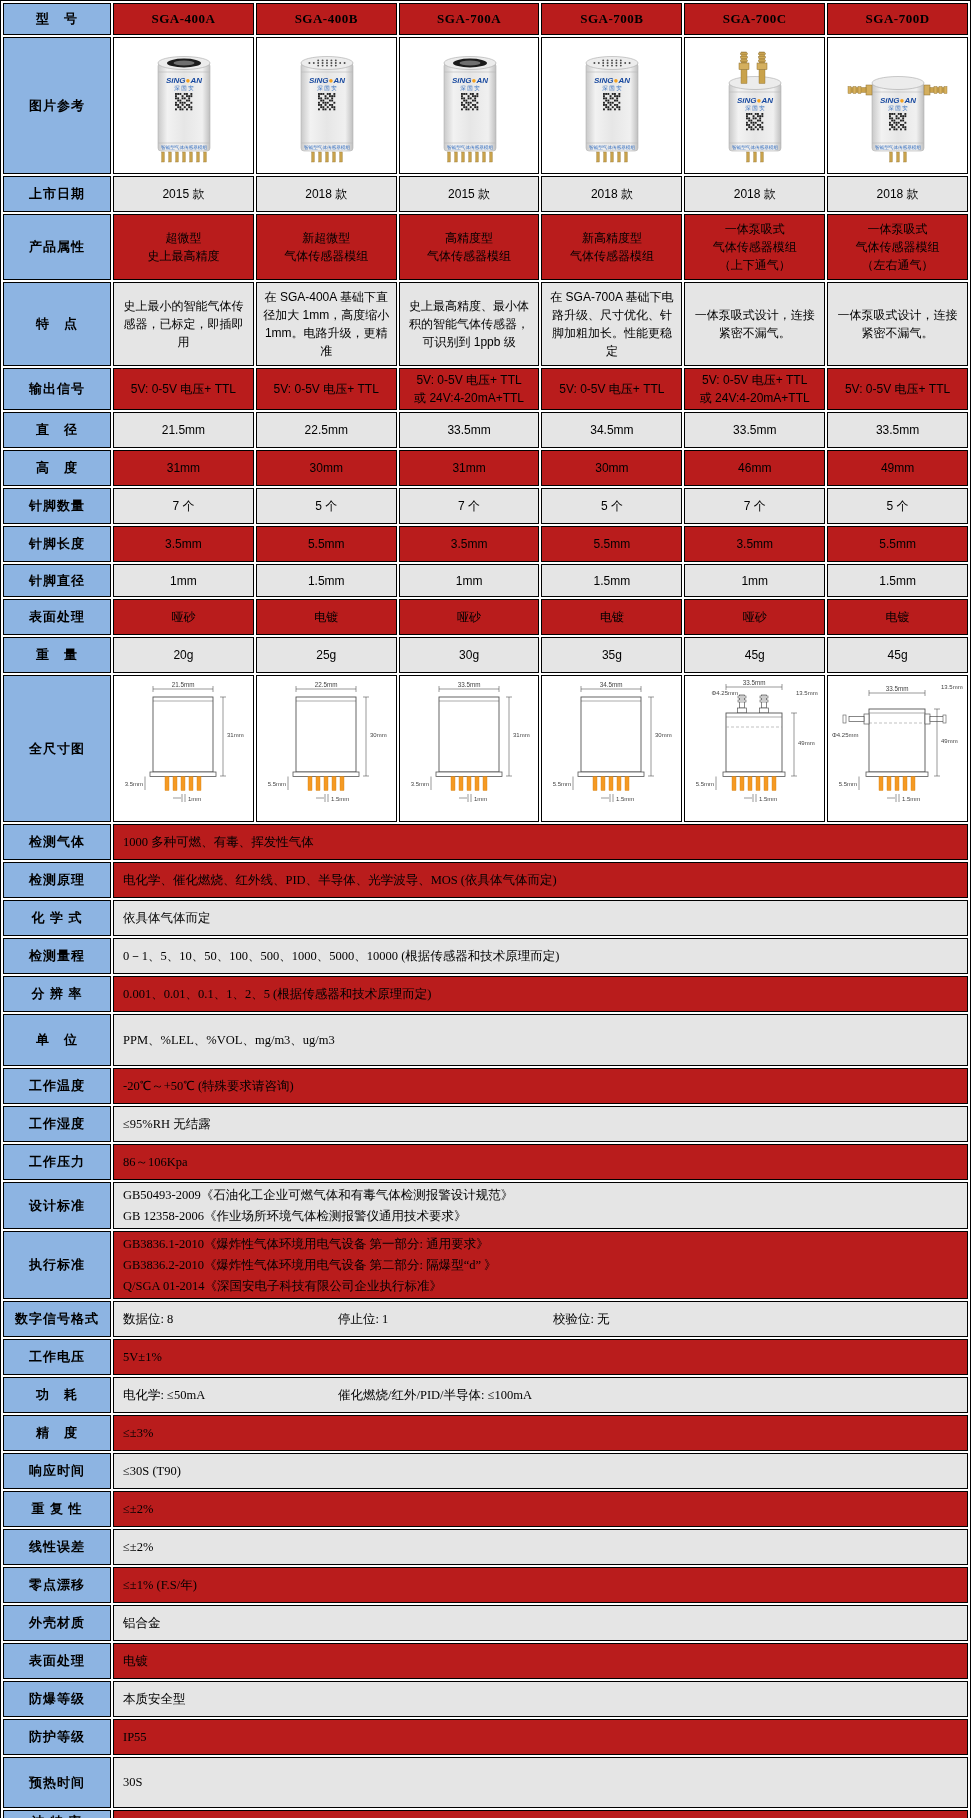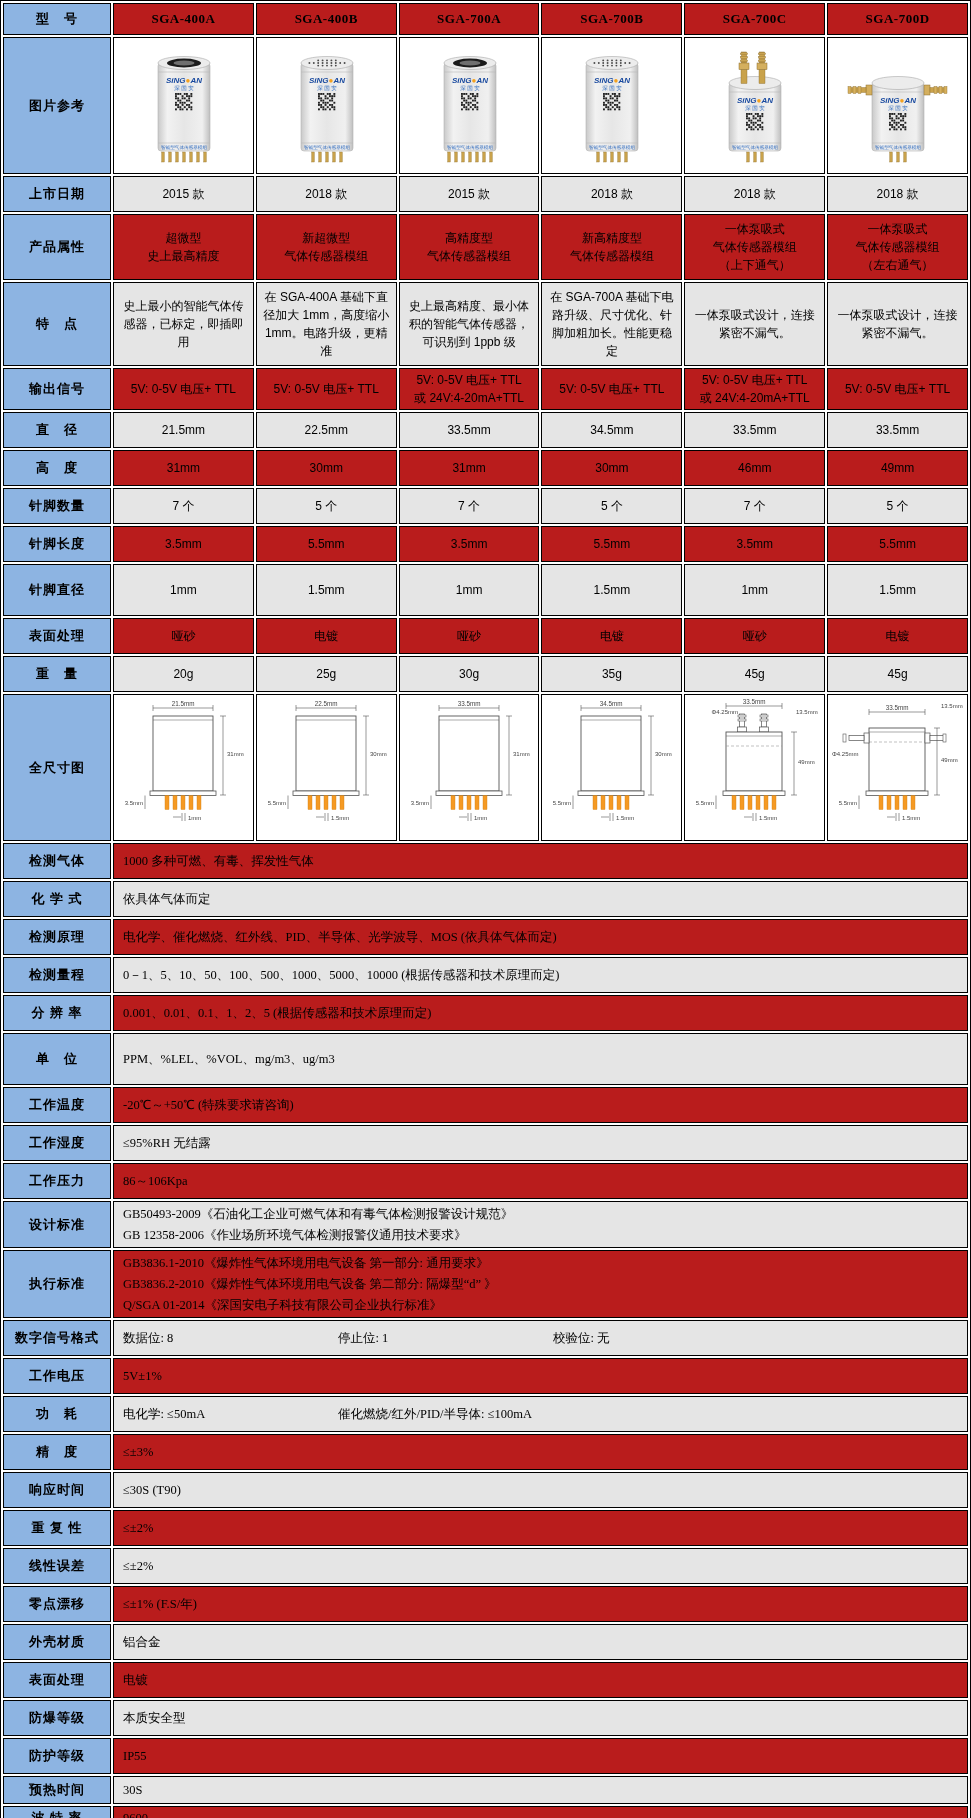--- a/index.html
+++ b/index.html
@@ -560,21 +560,21 @@
       </tr>
       <tr style="height: 36px;">
         <td class="row-label">针脚长度</td>
         <td class="val-cell shade-l">3.5mm</td>
         <td class="val-cell shade-l">5.5mm</td>
         <td class="val-cell shade-l">3.5mm</td>
         <td class="val-cell shade-l">5.5mm</td>
         <td class="val-cell shade-l">3.5mm</td>
         <td class="val-cell shade-l">5.5mm</td>
       </tr>
-      <tr style="height: 52px; margin-left: 37px;">
+      <tr style="height: 33px; margin-left: 37px;">
         <td class="row-label">针脚直径</td>
         <td class="val-cell shade-d">1mm</td>
         <td class="val-cell shade-d">1.5mm</td>
         <td class="val-cell shade-d">1mm</td>
         <td class="val-cell shade-d">1.5mm</td>
         <td class="val-cell shade-d">1mm</td>
         <td class="val-cell shade-d">1.5mm</td>
       </tr>
       <tr style="height: 36px;">
         <td class="row-label">表面处理</td>
@@ -760,26 +760,26 @@
         <line x1="67" y1="117" x2="67" y2="125" stroke="#555" stroke-width="0.6"></line>
         <line x1="70" y1="117" x2="70" y2="125" stroke="#555" stroke-width="0.6"></line>
         <text x="73" y="124" font-size="6" fill="#444">1.5mm</text>
           </svg></td>
       </tr>
       <tr style="height: 36px;">
         <td class="row-label">检测气体</td>
         <td class="spec-val shade-l" colspan="6">1000 多种可燃、有毒、挥发性气体</td>
       </tr>
       <tr style="height: 36px;">
+        <td class="row-label">检测原理</td>
+        <td class="spec-val shade-l" colspan="6">电化学、催化燃烧、红外线、PID、半导体、光学波导、MOS (依具体气体而定)</td>
+      </tr>
+      <tr style="height: 36px;">
         <td class="row-label">化 学 式</td>
         <td class="spec-val shade-d" colspan="6">依具体气体而定</td>
-      </tr>
-      <tr style="height: 36px;">
-        <td class="row-label">检测原理</td>
-        <td class="spec-val shade-l" colspan="6">电化学、催化燃烧、红外线、PID、半导体、光学波导、MOS (依具体气体而定)</td>
       </tr>
       <tr style="height: 36px;">
         <td class="row-label">检测量程</td>
         <td class="spec-val shade-d" colspan="6">0－1、5、10、50、100、500、1000、5000、10000 (根据传感器和技术原理而定)</td>
       </tr>
       <tr style="height: 36px;">
         <td class="row-label">分 辨 率</td>
         <td class="spec-val shade-l" colspan="6">0.001、0.01、0.1、1、2、5 (根据传感器和技术原理而定)</td>
       </tr>
       <tr style="height: 52px;">
@@ -854,21 +854,21 @@
         <td class="spec-val shade-l" colspan="6">电镀</td>
       </tr>
       <tr style="height: 36px;">
         <td class="row-label">防爆等级</td>
         <td class="spec-val shade-d" colspan="6">本质安全型</td>
       </tr>
       <tr style="height: 36px;">
         <td class="row-label">防护等级</td>
         <td class="spec-val shade-l" colspan="6">IP55</td>
       </tr>
-      <tr style="height: 28px;">
+      <tr style="height: 51px;">
         <td class="row-label">预热时间</td>
         <td class="spec-val shade-d" colspan="6">30S</td>
       </tr>
       <tr style="height: 24px;">
         <td class="row-label">波 特 率</td>
         <td class="spec-val shade-l" colspan="6">9600</td>
       </tr>
     </tbody>
 </table>
 

